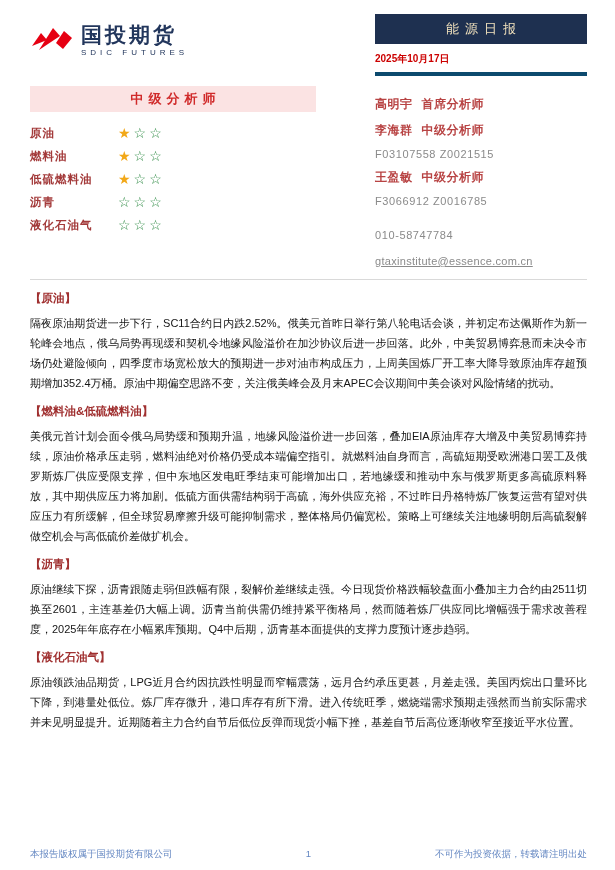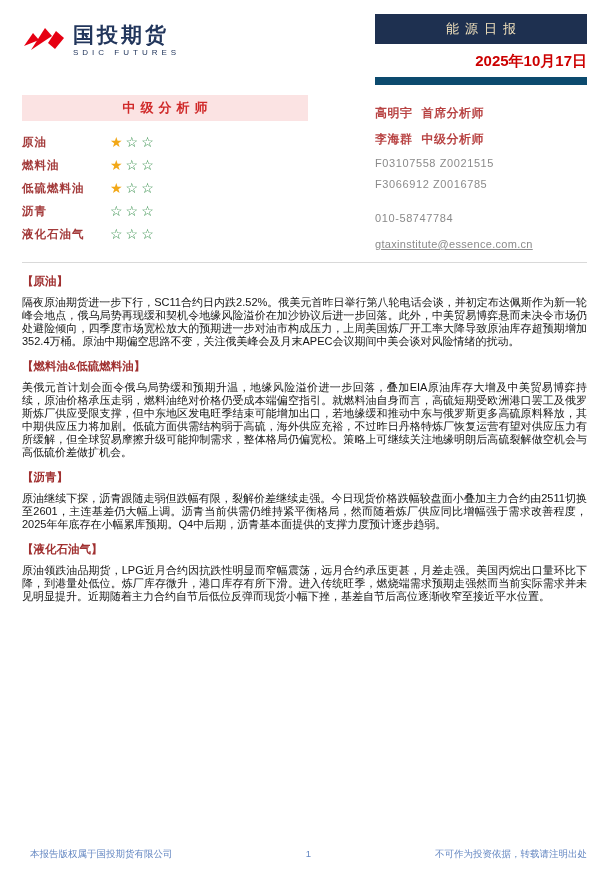--- a/index.html
+++ b/index.html
@@ -1,29 +1,29 @@
 <!DOCTYPE html>
 <html><head>
 <meta charset="utf-8">
 <style>
   html,body{margin:0;padding:0;background:#ffffff;}
   .page{position:relative;width:615px;height:870px;background:#fff;
         font-family:"Liberation Sans","DejaVu Sans",sans-serif;overflow:hidden;
-        padding:14px 28px 0 22px;box-sizing:border-box;}
+        padding:14px 28px 0 30px;box-sizing:border-box;}
   
   .header{display:flex;justify-content:space-between;align-items:flex-start;}
   .logo-block{display:flex;align-items:center;gap:7px;margin-top:8px;}
   .logo-text{display:flex;flex-direction:column;}
   .brand{font-size:21px;font-weight:bold;color:#22365c;letter-spacing:3px;line-height:1.1;}
   .brand-sub{font-size:8px;color:#22365c;letter-spacing:4px;margin-top:2px;}
   .right-head{width:212px;}
   .banner{background:#1e3050;color:#f2e2bd;text-align:center;font-size:13px;font-weight:normal;
           letter-spacing:6px;padding:6px 0 6px 6px;}
-  .date{color:#cc0000;font-weight:bold;text-align:right;font-size:15px;
-        padding:8px 0 6px;border-bottom:8px solid #0c4a6e;}
+  .date{color:#cc0000;font-weight:bold;text-align:left;font-size:10px;
+        padding:8px 0 6px;border-bottom:4px solid #0c4a6e;}
   
   .upper{display:flex;justify-content:space-between;margin-top:4px;}
   .left-col{width:286px;padding-top:6px;}
   .rating-banner{background:#fbe3e3;color:#d02a2a;font-weight:bold;font-size:13px;text-align:center;
                  letter-spacing:5px;padding:4px 0 4px 5px;margin-bottom:14px;}
   .rating-row{display:flex;align-items:center;margin-bottom:8px;}
   .rating-label{color:#a33a3a;font-weight:bold;font-size:11.5px;width:88px;letter-spacing:1px;}
   .rating-stars{display:flex;align-items:center;}
   .star{font-size:14px;line-height:15px;margin-right:3px;font-family:"DejaVu Sans",sans-serif;}
   .star.filled{color:#f2a818;}
@@ -32,21 +32,21 @@
   .analyst-name{color:#b84343;font-weight:bold;font-size:12px;margin-bottom:9px;letter-spacing:0.5px;}
   .analyst-title{margin-left:9px;}
   .analyst-ids{color:#8a8a8a;font-size:11px;margin-bottom:9px;letter-spacing:0.6px;}
   .contact-phone{color:#8a8a8a;font-size:11px;margin-top:22px;letter-spacing:0.6px;}
   .contact-email{display:inline-block;color:#8a8a8a;font-size:11px;margin-top:14px;
                  text-decoration:underline;letter-spacing:0.3px;cursor:pointer;}
   
   .divider{border:none;border-top:1px solid #d9d9d9;margin:10px 0 0 0;}
   .section{margin-top:11px;}
   .section-title{color:#a03030;font-weight:bold;font-size:11.5px;margin-bottom:7px;}
-  .section-body{margin:0;color:#151515;font-size:11px;line-height:13px;text-align:justify;}
+  .section-body{margin:0;color:#151515;font-size:11px;line-height:20px;text-align:justify;}
   
   .footer{position:absolute;left:30px;right:28px;bottom:9px;display:flex;
           justify-content:space-between;color:#6487c2;font-size:9.5px;}
   .page-num{position:absolute;left:50%;transform:translateX(-50%);}
 </style>
 </head>
 <body>
 
 <div class="page">
 
@@ -123,20 +123,23 @@
           <span>高明宇</span><span class="analyst-title">首席分析师</span>
         </div>
       </div>
       <div class="analyst">
         <div class="analyst-name">
           <span>李海群</span><span class="analyst-title">中级分析师</span>
         </div>
         <div class="analyst-ids">F03107558 Z0021515</div>
       </div>
       <div class="analyst">
+        <div class="analyst-name">
+          <span>王盈敏</span><span class="analyst-title">中级分析师</span>
+        </div>
         <div class="analyst-ids">F3066912 Z0016785</div>
       </div>
       <div class="contact-phone">010-58747784</div>
       <span class="contact-email">gtaxinstitute@essence.com.cn</span>
     </div>
 
   </div>
 
   <hr class="divider">
 

